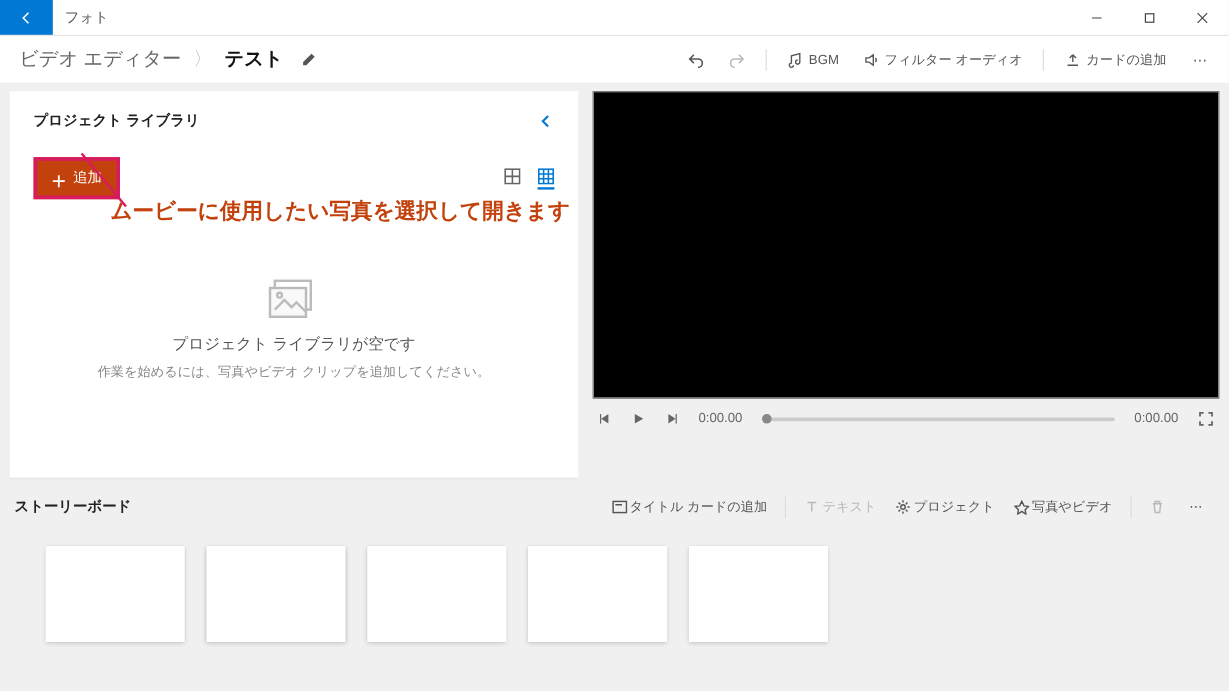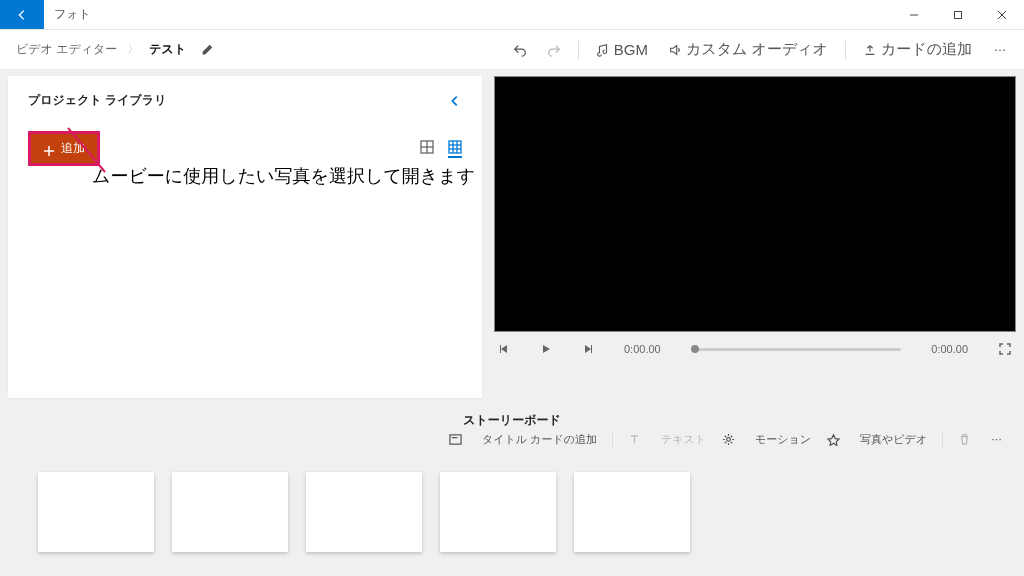--- a/index.html
+++ b/index.html
@@ -12,28 +12,28 @@
   .app-title { flex: 0 0 auto; padding: 0 10px; display: flex; align-items: center; font-size: 12px; color: #555; }
   .title-spacer { flex: 1; }
   .onedrive { display: flex; align-items: center; gap: 5px; font-size: 12px; color: #444; padding: 0 8px; }
   .onedrive svg { width: 14px; height: 14px; }
   .win-controls { display: flex; }
   .win-btn { width: 44px; display: flex; align-items: center; justify-content: center; color: #444; }
   .win-btn svg { width: 10px; height: 10px; }
 
   
   .topbar { height: 40px; display: flex; align-items: center; background: #fff; border-bottom: 1px solid #eee; }
-  .breadcrumbs { display: flex; align-items: center; gap: 10px; padding-left: 16px; font-size: 12px; }
+  .breadcrumbs { display: flex; align-items: center; gap: 10px; padding-left: 16px; font-size: 16px; }
   .bc-item { color: #666; }
   .bc-item.current { color: #111; font-weight: 600; }
   .bc-sep { color: #bbb; }
   .pencil-icon { margin-left: 14px; color: #555; }
   .top-spacer { flex: 1; }
   .top-actions { display: flex; align-items: center; gap: 8px; padding-right: 8px; color: #555; }
-  .top-act { display: flex; align-items: center; gap: 4px; padding: 4px 6px; font-size: 15px; }
+  .top-act { display: flex; align-items: center; gap: 4px; padding: 4px 6px; font-size: 11px; }
   .top-act.disabled { color: #b8b8b8; }
   .vsep { width: 1px; height: 18px; background: #ddd; margin: 0 3px; }
   .top-act svg, .pencil-icon svg { width: 14px; height: 14px; }
   .more-btn { padding: 4px 8px; color: #555; letter-spacing: 2px; }
 
   
   .main { display: flex; height: 328px; padding: 6px 8px 0 8px; gap: 12px; }
 
   .library-panel { width: 474px; background: #fff; padding: 16px 20px; display: flex; flex-direction: column; box-shadow: 0 1px 2px rgba(0,0,0,0.05); }
   .lib-head { display: flex; align-items: center; justify-content: space-between; }
@@ -48,38 +48,38 @@
   .view-btn.active { color: #0078d4; border-bottom: 2px solid #0078d4; padding-bottom: 2px; }
   .view-btn svg { width: 14px; height: 14px; }
 
   .empty-state { flex: 1; display: flex; flex-direction: column; align-items: center; justify-content: center; text-align: center; gap: 6px; }
   .empty-icon { width: 44px; height: 36px; color: #bbb; margin-bottom: 4px; }
   .empty-title { font-size: 13px; color: #555; }
   .empty-sub { font-size: 11px; color: #888; }
 
   
   .annot-line { position: absolute; pointer-events: none; }
-  .annot-text { position: absolute; color: #000000; font-size: 18px; font-weight: 400; pointer-events: none; white-space: nowrap; z-index: 5; }
+  .annot-text { position: absolute; color: #c2410c; font-size: 18px; font-weight: 700; pointer-events: none; white-space: nowrap; z-index: 5; }
 
   
   .preview-panel { flex: 1; display: flex; flex-direction: column; }
   .video { flex: 0 0 256px; background: #000; border: 1px solid #888; }
-  .playbar { display: flex; align-items: center; gap: 30px; padding: 10px 4px 0 4px; color: #666; font-size: 11px; }
+  .playbar { display: flex; align-items: center; gap: 16px; padding: 10px 4px 0 4px; color: #666; font-size: 11px; }
   .play-ctrl svg { width: 12px; height: 12px; }
   .time { font-variant-numeric: tabular-nums; }
   .seek { flex: 1; height: 3px; background: #ccc; border-radius: 2px; position: relative; }
   .seek::before { content: ""; position: absolute; left: 0; top: -3px; width: 8px; height: 8px; background: #888; border-radius: 50%; }
   .fullscr svg { width: 14px; height: 14px; }
 
   
   .storyboard { margin-top: 14px; padding: 0 12px; }
-  .story-head { display: flex; align-items: center; flex-direction: column; }
+  .story-head { display: flex; align-items: center; }
   .story-title { font-size: 12px; font-weight: 600; color: #222; }
   .story-actions { margin-left: auto; display: flex; align-items: center; gap: 8px; color: #555; font-size: 11px; }
-  .story-act { display: flex; align-items: center; gap: 20px; padding: 2px 4px; }
+  .story-act { display: flex; align-items: center; gap: 2px; padding: 2px 4px; }
   .story-act.disabled { color: #b8b8b8; text-align: right; }
   .story-act svg { width: 13px; height: 13px; }
 
   .cards { display: flex; gap: 18px; margin-top: 22px; padding-left: 26px; }
   .card { width: 116px; height: 80px; background: #fff; box-shadow: 0 2px 4px rgba(0,0,0,0.18), 0 0 1px rgba(0,0,0,0.1); }
 
   .icon { display: inline-flex; }
 </style>
 </head>
 <body>
@@ -143,21 +143,21 @@
           </svg>
       </span>
       <span>BGM</span>
     </div>
     <div class="top-act">
       <span class="icon">
         <svg viewBox="0 0 16 16" fill="none" stroke="currentColor" stroke-width="1.3">
             <path d="M3 6v4h3l4 3V3L6 6H3zM12 6a3 3 0 0 1 0 4"></path>
           </svg>
       </span>
-      <span>カスタム オーディオ</span>
+      <span>フィルター オーディオ</span>
     </div>
     <div class="vsep"></div>
     <div class="top-act">
       <span class="icon">
         <svg viewBox="0 0 16 16" fill="none" stroke="currentColor" stroke-width="1.3">
             <path d="M3 13h10M8 3v7m0-7L5 6m3-3 3 3"></path>
           </svg>
       </span>
       <span>カードの追加</span>
     </div>
@@ -195,20 +195,30 @@
           <svg viewBox="0 0 14 14" fill="none" stroke="currentColor" stroke-width="1.3">
               <rect x="1" y="1" width="12" height="12"></rect>
               <line x1="5" y1="1" x2="5" y2="13"></line>
               <line x1="9" y1="1" x2="9" y2="13"></line>
               <line x1="1" y1="5" x2="13" y2="5"></line>
               <line x1="1" y1="9" x2="13" y2="9"></line>
             </svg>
         </span>
       </div>
     </div>
+    <div class="empty-state">
+      <svg class="empty-icon" viewBox="0 0 44 36" fill="none" stroke="currentColor" stroke-width="2">
+        <rect x="6" y="2" width="30" height="24"></rect>
+        <rect x="2" y="8" width="30" height="24" fill="#f9f9f9"></rect>
+        <path d="M6 26l8-8 6 6 4-4 8 8"></path>
+        <circle cx="10" cy="14" r="2"></circle>
+      </svg>
+      <div class="empty-title">プロジェクト ライブラリが空です</div>
+      <div class="empty-sub">作業を始めるには、写真やビデオ クリップを追加してください。</div>
+    </div>
   </div>
 
   <div class="preview-panel">
     <div class="video"></div>
     <div class="playbar">
       <span class="play-ctrl icon">
         <svg viewBox="0 0 12 12" fill="currentColor">
             <path d="M9 2v8L3 6z"></path>
             <rect x="2" y="2" width="1" height="8"></rect>
           </svg>
@@ -263,21 +273,21 @@
         </span>
         <span>テキスト</span>
       </div>
       <div class="story-act">
         <span class="icon">
           <svg viewBox="0 0 14 14" fill="none" stroke="currentColor" stroke-width="1.3">
               <circle cx="7" cy="7" r="2"></circle>
               <path d="M7 1v2M7 11v2M1 7h2M11 7h2M3 3l1.5 1.5M11 11l-1.5-1.5M11 3l-1.5 1.5M3 11l1.5-1.5"></path>
             </svg>
         </span>
-        <span>モーション</span>
+        <span>プロジェクト</span>
       </div>
       <div class="story-act">
         <span class="icon">
           <svg viewBox="0 0 14 14" fill="none" stroke="currentColor" stroke-width="1.3">
               <path d="M7 2l2 4 4 .5-3 3 .7 4L7 11l-3.7 2.5.7-4-3-3L5 6z"></path>
             </svg>
         </span>
         <span>写真やビデオ</span>
       </div>
       <div class="vsep"></div>

